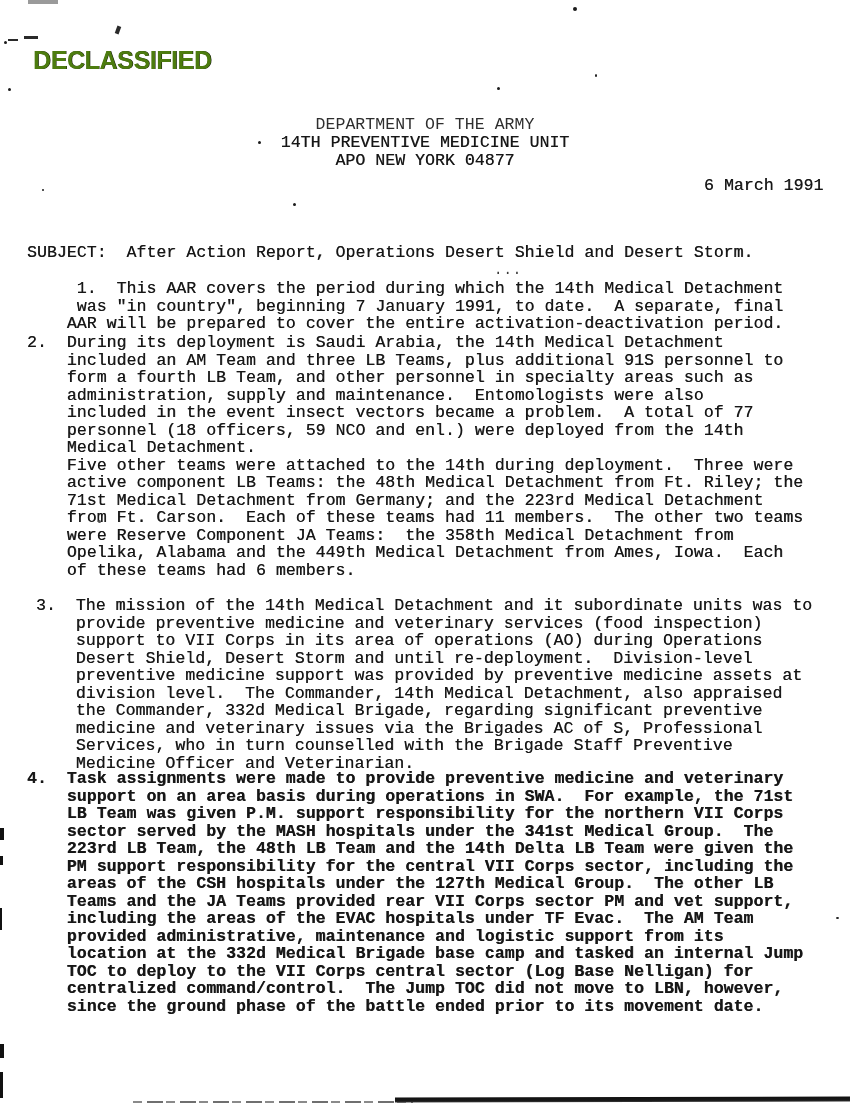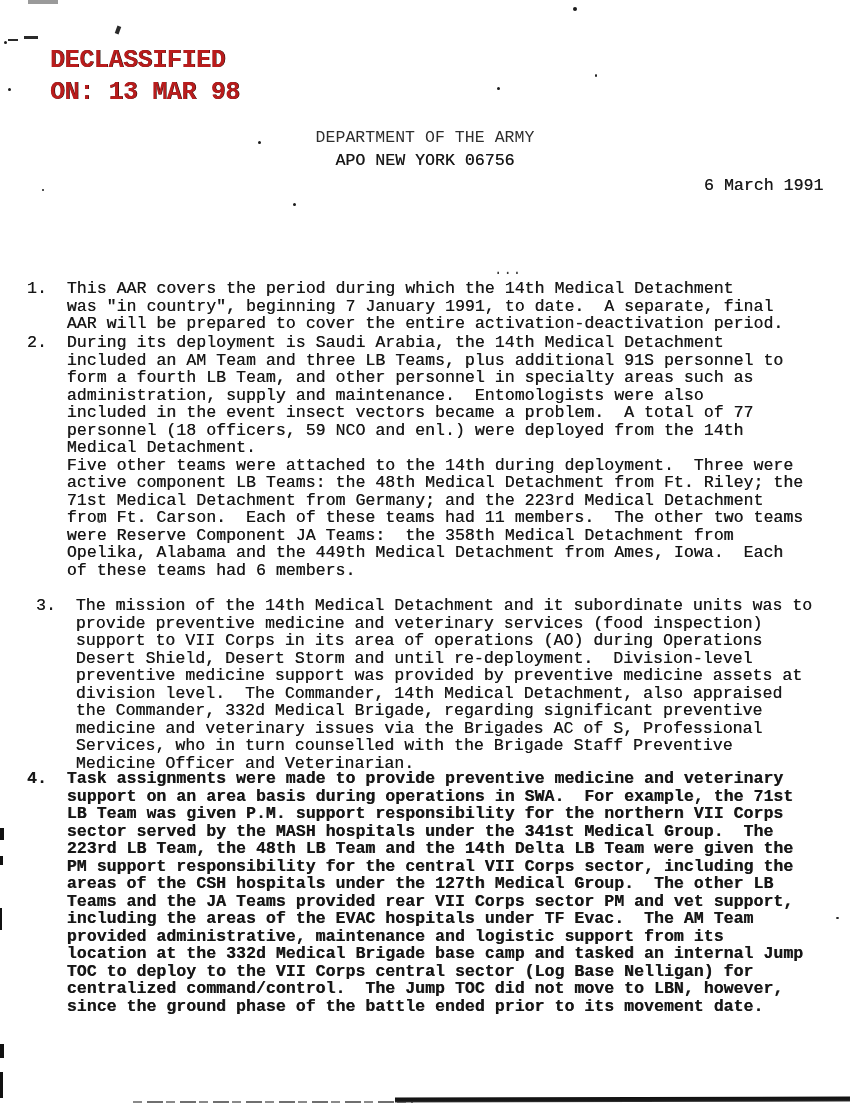--- a/index.html
+++ b/index.html
@@ -21,26 +21,26 @@
     letter-spacing: 0.05px;
     color: #161616;
     text-shadow: 0.35px 0 0 rgba(20,20,20,0.75);
     white-space: pre;
     margin: 0;
   }
   .centered { left: 0; right: 0; text-align: center; }
   
   .stamp-line {
     position: absolute;
-    left: 50px;
-    font-family: Liberation Mono, monospace;
+    left: 33px;
+    font-family: Liberation Sans, sans-serif;
     font-weight: 700;
     font-size: 25px;
     letter-spacing: -0.4px;
-    color: #b91c1c;
+    color: #4d7c0f;
     white-space: pre;
     text-shadow: 0.5px 0 0 #0c0c0c;
     z-index: 5;
   }
   .letterhead { z-index: 1; }
   .dept { color: #2e2e2e; text-shadow: none; }
   
   .speck { position: absolute; background: #1b1b1b; border-radius: 50%; z-index: 2; }
   .mark  { position: absolute; background: #2a2a2a; z-index: 2; }
   .edge-mark { position: absolute; left: 0; background: #111; z-index: 2; }
@@ -71,31 +71,32 @@
     position: absolute;
     top: 0; left: 28px; width: 30px; height: 4px;
     background: #9a9a9a; z-index: 2;
   }
 </style>
 </head>
 <body>
 
 <div class="page">
 
-  <div class="typed centered dept letterhead" style="top:129px;">DEPARTMENT OF THE ARMY</div>
-  <div class="typed centered letterhead" style="top:152px;">APO NEW YORK 06756</div>
+  <div class="typed centered dept letterhead" style="top:116px;">DEPARTMENT OF THE ARMY</div>
+  <div class="typed centered letterhead" style="top:134px;">14TH PREVENTIVE MEDICINE UNIT</div>
+  <div class="typed centered letterhead" style="top:152px;">APO NEW YORK 04877</div>
 
   <div class="stamp-line" style="top:46px;">DECLASSIFIED</div>
-  <div class="stamp-line" style="top:78px;">ON: 13 MAR 98</div>
 
   <div class="typed" style="left:704px; top:177px;">6 March 1991</div>
 
 
+  <pre class="typed" style="left:27px; top:244px;">SUBJECT:  After Action Report, Operations Desert Shield and Desert Storm.</pre>
 
-  <pre class="typed" style="left:27px; top:280px;">1.  This AAR covers the period during which the 14th Medical Detachment
+  <pre class="typed" style="left:27px; top:280px;text-align:right;">1.  This AAR covers the period during which the 14th Medical Detachment
     was "in country", beginning 7 January 1991, to date.  A separate, final
     AAR will be prepared to cover the entire activation-deactivation period.</pre>
 
   <pre class="typed" style="left:27px; top:334px;">2.  During its deployment is Saudi Arabia, the 14th Medical Detachment
     included an AM Team and three LB Teams, plus additional 91S personnel to
     form a fourth LB Team, and other personnel in specialty areas such as
     administration, supply and maintenance.  Entomologists were also
     included in the event insect vectors became a problem.  A total of 77
     personnel (18 officers, 59 NCO and enl.) were deployed from the 14th
     Medical Detachment.

